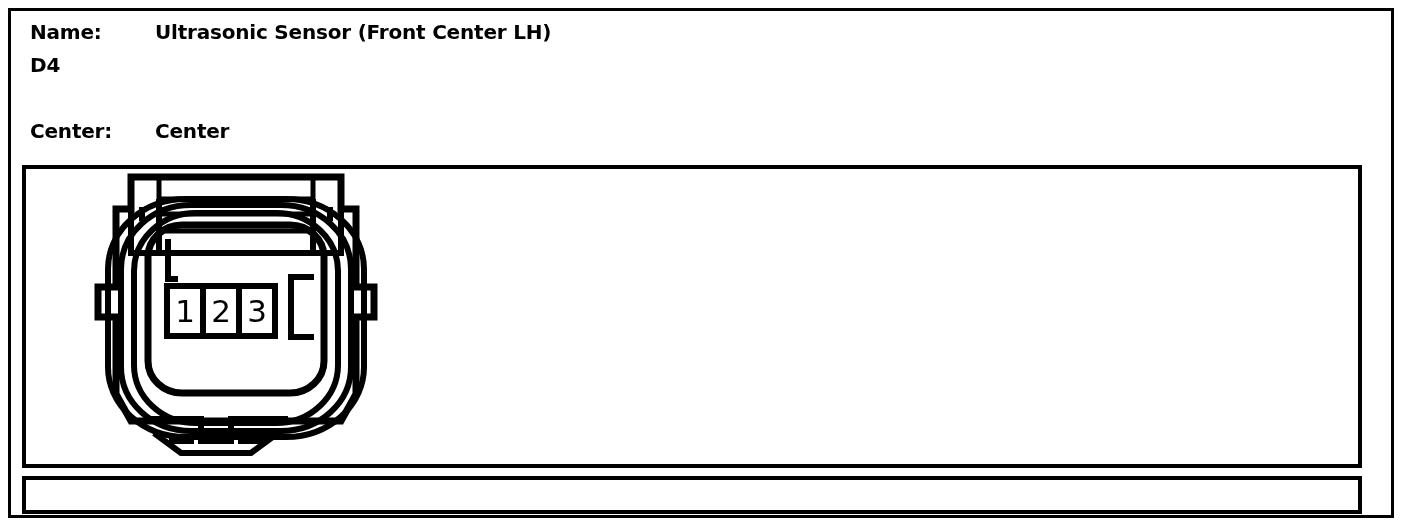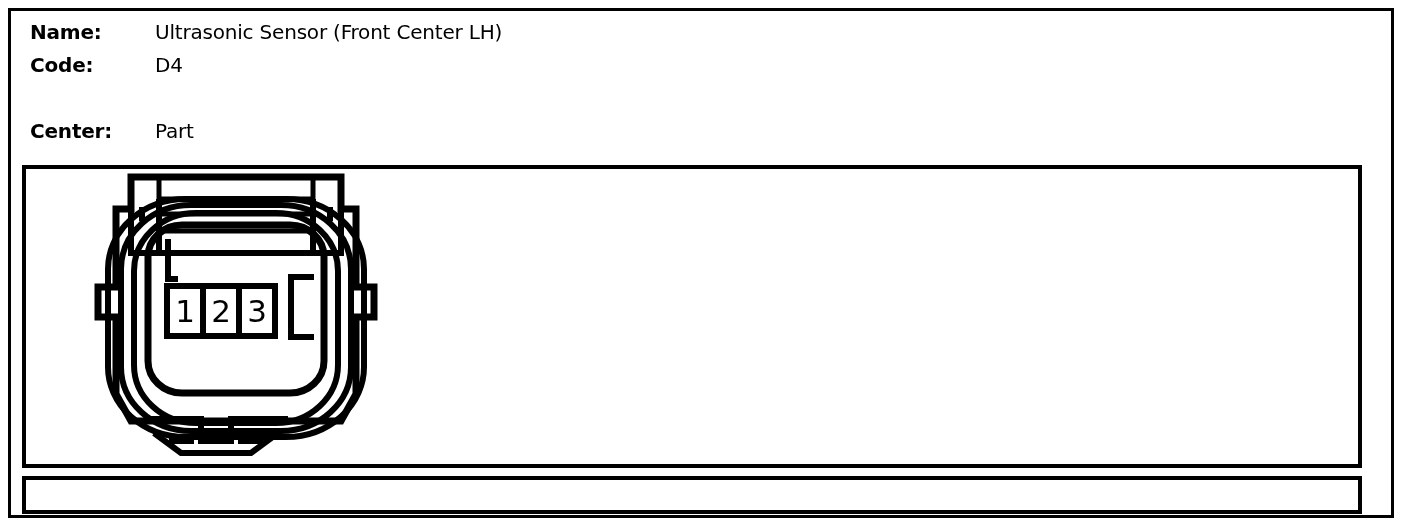--- a/index.html
+++ b/index.html
@@ -48,21 +48,21 @@
   }
   .info-label {
     width: 125px;
     flex: 0 0 125px;
     font-weight: bold;
     font-size: 20px;
     line-height: 33px;
     letter-spacing: -0.2px;
   }
   .info-value {
-    font-weight: normal;
+    font-weight: bold;
     font-size: 20px;
     line-height: 33px;
     letter-spacing: -0.2px;
     white-space: nowrap;
   }
 
   
   .diagram-box {
     position: absolute;
     left: 22px;
@@ -102,30 +102,29 @@
   <div class="outer-frame"></div>
 
   <div class="info-block">
 
     <div class="info-row">
       <div class="info-label">Name:</div>
       <div class="info-value">Ultrasonic Sensor (Front Center LH)</div>
     </div>
 
     <div class="info-row">
-      <div class="info-label">Code:</div>
       <div class="info-value">D4</div>
     </div>
 
     <div class="info-row">
     </div>
 
     <div class="info-row">
       <div class="info-label">Center:</div>
-      <div class="info-value">Part</div>
+      <div class="info-value">Center</div>
     </div>
 
   </div>
 
   <div class="diagram-box">
     <div class="diagram-svg-wrap">
       <svg width="380" height="295" viewBox="0 0 380 295" xmlns="http://www.w3.org/2000/svg">
 
         <g fill="none" stroke="#000" stroke-width="6">
 

